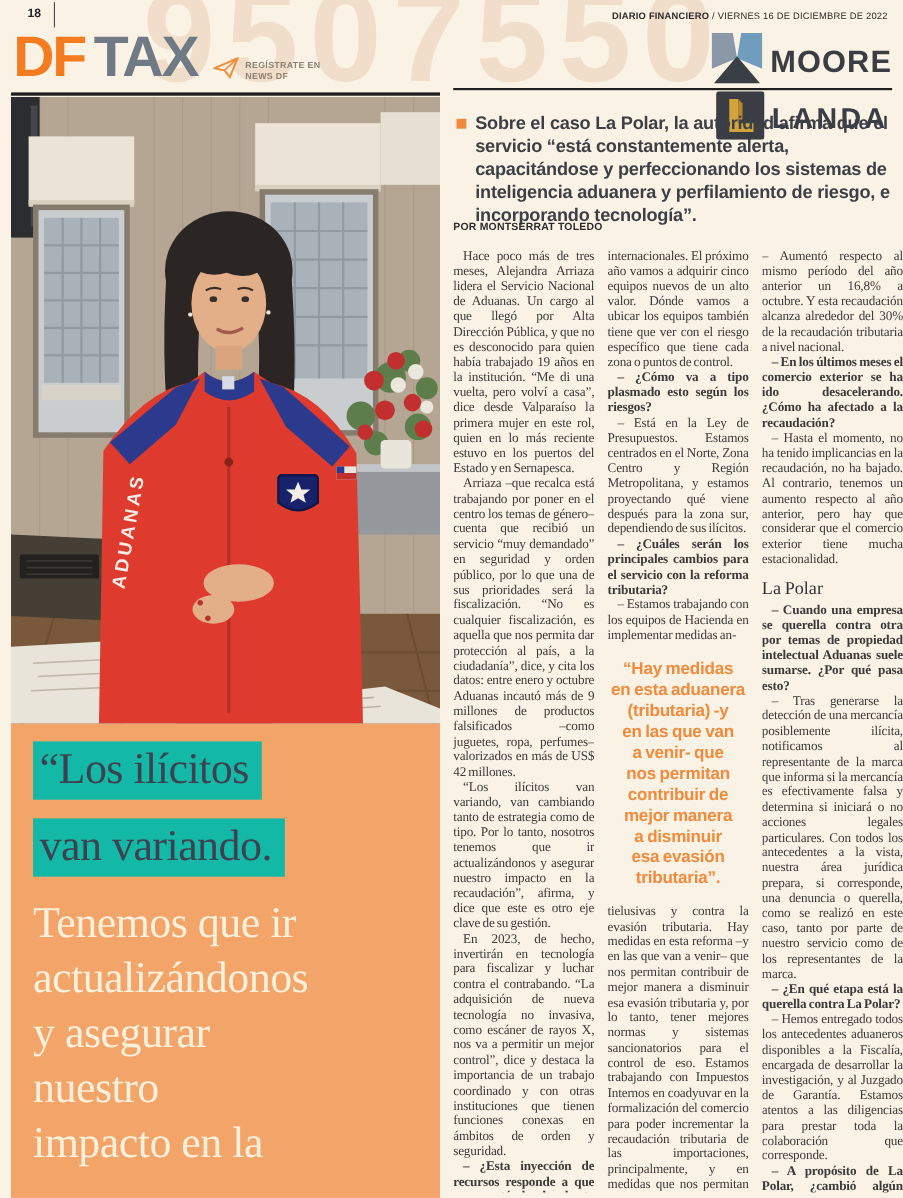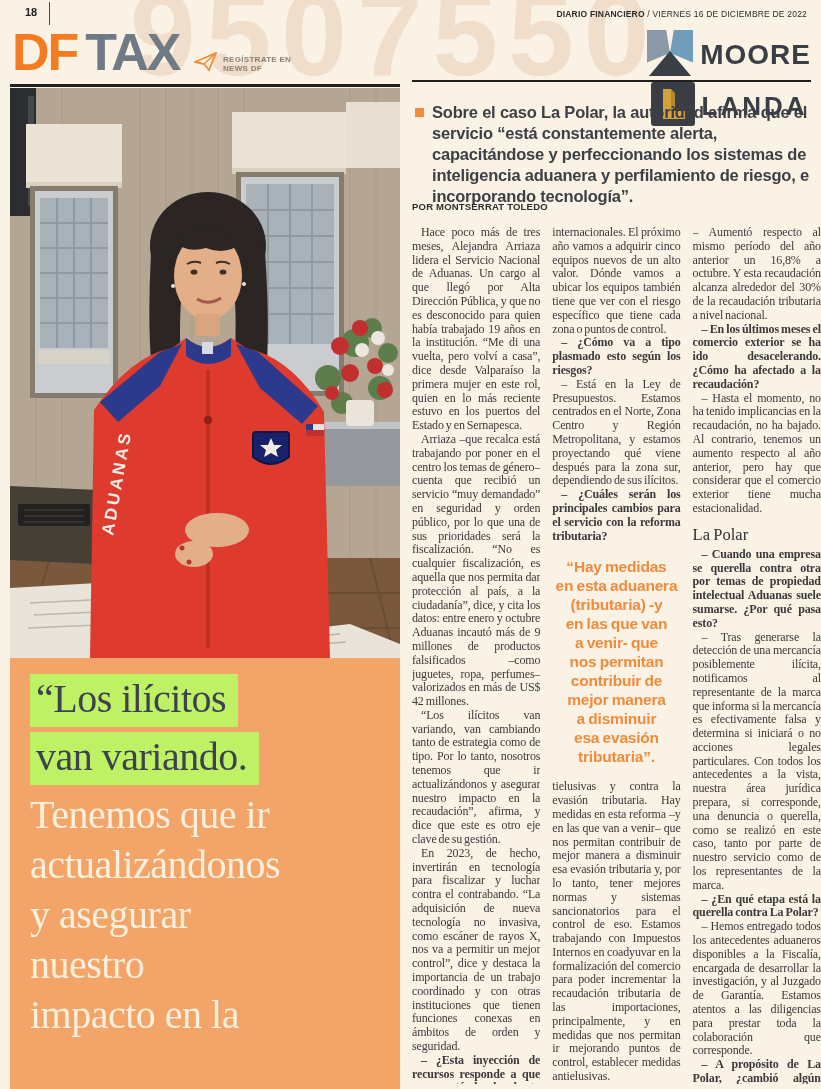--- a/index.html
+++ b/index.html
@@ -29,21 +29,21 @@
   .rule-right{position:absolute;left:412px;top:80px;width:399px;height:2px;background:#1f1f1f;z-index:2;}
 
   
   .photo{position:absolute;left:10px;top:88px;width:390px;height:570px;overflow:hidden;z-index:1;}
 
   
   .bigquote{position:absolute;left:10px;top:658px;width:390px;height:431px;background:#f3a469;
             padding:16px 0 0 20px;box-sizing:border-box;z-index:1;
             font-family:"Liberation Serif","DejaVu Serif",serif;}
   .qline{font-size:40px;line-height:50px;letter-spacing:-.5px;color:#faf0dc;}
-  .qline.hl{color:#3d4250;background:#bef264;width:max-content;padding:0 12px 3px 6px;margin-bottom:5px;}
+  .qline.hl{color:#3d4250;background:#14b8a6;width:max-content;padding:0 12px 3px 6px;margin-bottom:17px;}
 
   
   .intro-bullet{position:absolute;left:415px;top:108px;width:9px;height:9px;background:#f08b3c;z-index:2;}
   .intro{position:absolute;left:432px;top:102px;width:380px;font-size:16.5px;line-height:21px;
          font-weight:bold;color:#3c4046;letter-spacing:-.2px;z-index:2;}
   .byline{position:absolute;left:412px;top:201px;font-size:9.5px;font-weight:bold;color:#2b2b2b;letter-spacing:.2px;z-index:2;}
   .cols{position:absolute;left:412px;top:226px;width:409px;height:858px;display:flex;gap:12px;z-index:2;}
   .col{width:128.3px;height:858px;overflow:hidden;}
   .col, .col .para{font-family:"Liberation Serif","DejaVu Serif",serif;font-size:12px;line-height:13.8px;
         color:#3a3a3a;text-align:justify;letter-spacing:-.15px;word-spacing:-.8px;}
@@ -287,20 +287,21 @@
         <p class="para p">“Los ilícitos van variando, van cambiando tanto de estrategia como de tipo. Por lo tanto, nosotros tenemos que ir actualizándonos y asegurar nuestro impacto en la recaudación”, afirma, y dice que este es otro eje clave de su gestión.</p>
         <p class="para p">En 2023, de hecho, invertirán en tecnología para fiscalizar y luchar contra el contrabando. “La adquisición de nueva tecnología no invasiva, como escáner de rayos X, nos va a permitir un mejor control”, dice y destaca la importancia de un trabajo coordinado y con otras instituciones que tienen funciones conexas en ámbitos de orden y seguridad.</p>
         <p class="para q">– ¿Esta inyección de recursos responde a que no se está dando abasto con la fiscalización?</p>
       </div>
     <div class="col">
       <div>
           <p class="para cont">internacionales. El próximo año vamos a adquirir cinco equipos nuevos de un alto valor. Dónde vamos a ubicar los equipos también tiene que ver con el riesgo específico que tiene cada zona o puntos de control.</p>
           <p class="para q">– ¿Cómo va a tipo plasmado esto según los riesgos?</p>
           <p class="para p">– Está en la Ley de Presupuestos. Estamos centrados en el Norte, Zona Centro y Región Metropolitana, y estamos proyectando qué viene después para la zona sur, dependiendo de sus ilícitos.</p>
           <p class="para q">– ¿Cuáles serán los principales cambios para el servicio con la reforma tributaria?</p>
+          <p class="para p">– Estamos trabajando con los equipos de Hacienda en implementar medidas an-</p>
         </div>
       <div class="pullquote">
           <div class="pqline">“Hay medidas</div>
           <div class="pqline">en esta aduanera</div>
           <div class="pqline">(tributaria) -y</div>
           <div class="pqline">en las que van</div>
           <div class="pqline">a venir- que</div>
           <div class="pqline">nos permitan</div>
           <div class="pqline">contribuir de</div>
           <div class="pqline">mejor manera</div>

